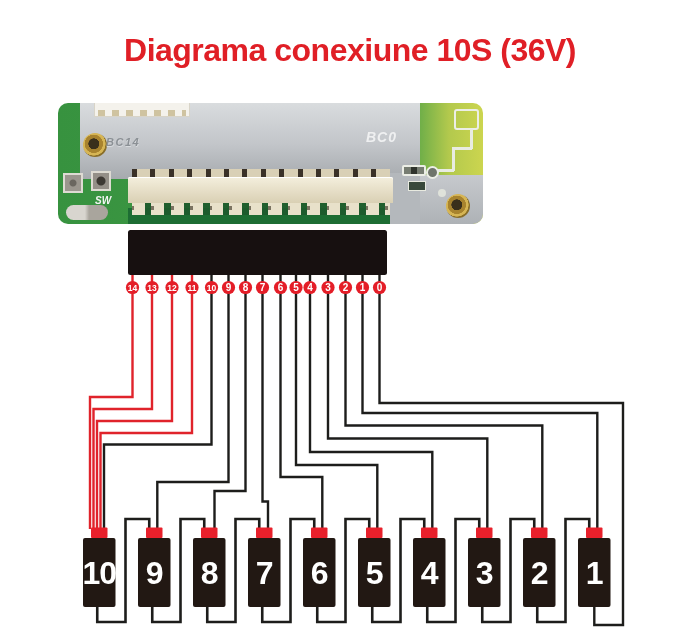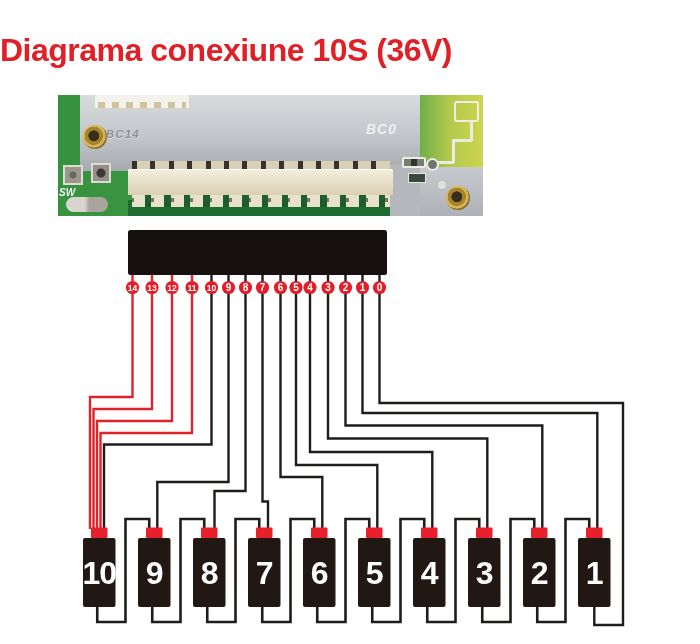--- a/index.html
+++ b/index.html
@@ -1,38 +1,38 @@
 <!DOCTYPE html>
 <html><head>
 <meta charset="utf-8">
 <style>
   html,body{margin:0;padding:0;background:#fff;}
   #stage{position:relative;width:700px;height:644px;background:#ffffff;overflow:hidden;
          font-family:"Liberation Sans",sans-serif;}
-  .title{position:absolute;left:0;top:32px;width:100%;
+  .title{position:absolute;left:0;top:32px;width:100%;text-align:center;
          font-size:32px;font-weight:bold;letter-spacing:-0.5px;}
   
-  .photo{position:absolute;left:58px;top:95px;width:425px;height:121px;overflow:hidden;
-         background:linear-gradient(90deg,#37923f 0%,#419c46 70%,#64aa48 84%,#b3c94d 92%,#ccd54f 100%);}
+  .photo{position:absolute;left:58px;top:103px;width:425px;height:121px;overflow:hidden;
+         background:linear-gradient(90deg,#37923f 0%,#419c46 70%,#64aa48 84%,#b3c94d 92%,#ccd54f 100%);border-radius:10px;}
   .photo *{position:absolute;}
   .strip-bottom{left:70px;top:105px;width:292px;height:16px;background:#1d6d33;}
   .shield-main{left:22px;top:0;width:340px;height:76px;
          background:linear-gradient(180deg,#d9dcde 0%,#c2c5c9 55%,#a6aaae 100%);
          border-radius:0 0 6px 3px;}
   .shield-col{left:332px;top:70px;width:30px;height:51px;background:#b4b8bc;}
   .shield-br{left:362px;top:72px;width:63px;height:49px;
          background:linear-gradient(180deg,#c6c9cd,#aeb2b6);}
   .screw{width:24px;height:24px;border-radius:50%;
          background:radial-gradient(circle at 45% 45%,#3a2f1b 0 28%,#a8832e 30% 48%,#d6b554 50% 62%,#8a6f2a 64% 78%,rgba(158,162,166,0) 80%);}
   .screw.s1{left:25px;top:30px;}
   .screw.s2{left:388px;top:91px;}
   .lbl{font-weight:bold;font-style:italic;}
   .bc14{left:48px;top:33px;font-size:11px;color:#8b9095;letter-spacing:1.5px;text-shadow:0.5px 0.5px 0 #d8dbde;}
   .bc0{left:308px;top:26px;font-size:14px;color:#eff0f1;letter-spacing:1px;}
-  .sw{left:1px;top:92px;font-size:10px;color:#f2f4f2;}
+  .sw{left:1px;top:92px;font-size:10px;color:#f2f4f2;padding-left:36px;}
   .conn-pins{left:74px;top:66px;width:258px;height:10px;
          background:repeating-linear-gradient(90deg,#3a3128 0 5px,#d9d0b6 5px 18.4px);}
   .conn-body{left:70px;top:74px;width:265px;height:26px;border-radius:2px 2px 0 0;
          background:linear-gradient(180deg,#f4efdd,#e4dcc4 60%,#d9d0b4);box-shadow:inset 0 1px 0 #fff;}
   .conn-teeth{left:74px;top:100px;width:258px;height:12px;
          background:repeating-linear-gradient(90deg,#e8e1ca 0 13px,rgba(29,90,44,0.92) 13px 19.5px);}
   .conn-dots{left:74px;top:103px;width:258px;height:4px;opacity:.75;
          background:repeating-linear-gradient(90deg,#574f3f 0 2.5px,transparent 2.5px 19.5px);}
   .tl-conn{left:36px;top:0;width:94px;height:13px;background:#f4f2ec;border:1px solid #d8d4c8;border-top:none;}
   .tl-nubs{left:3px;right:3px;bottom:0;height:6px;

